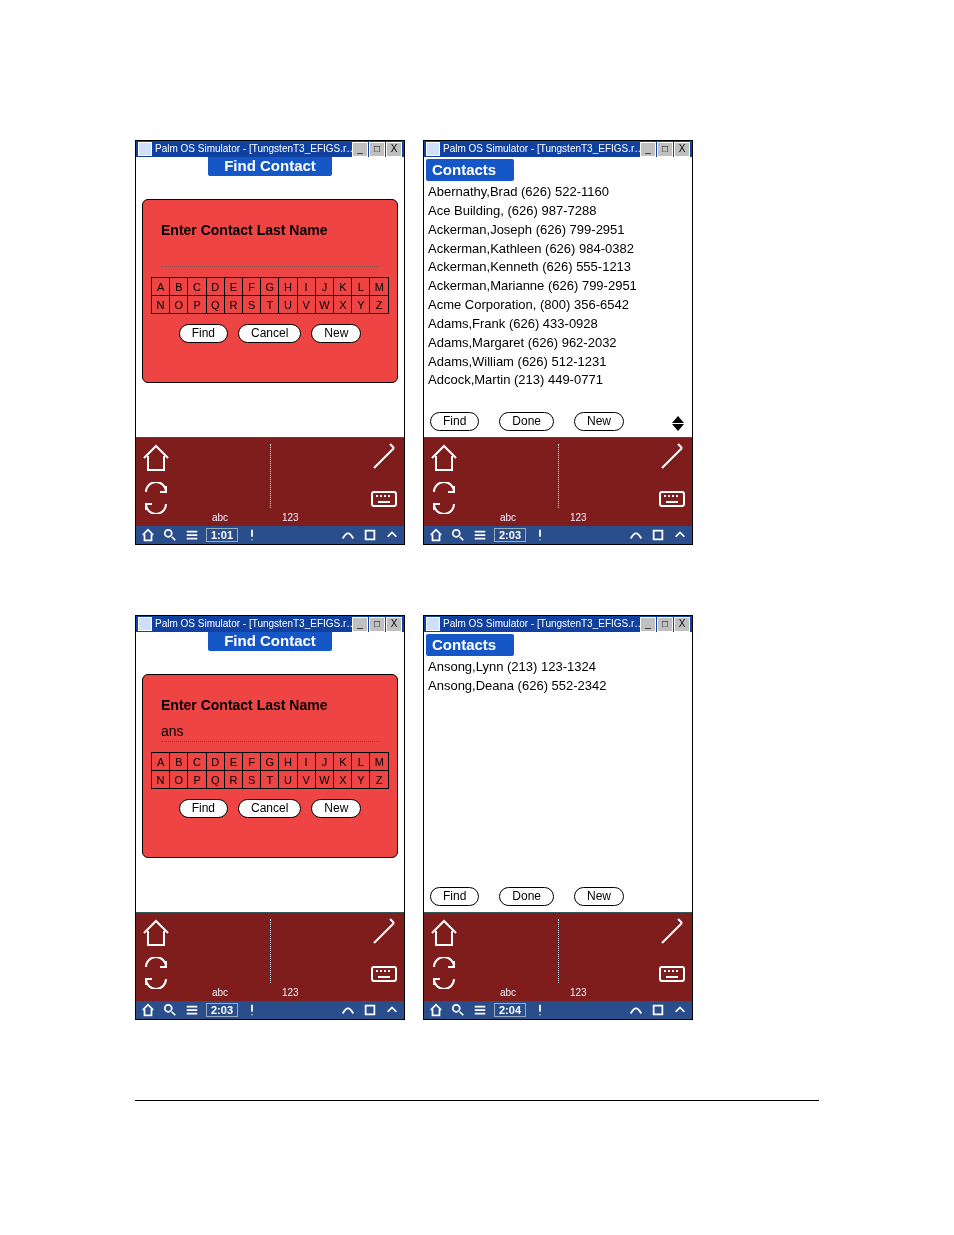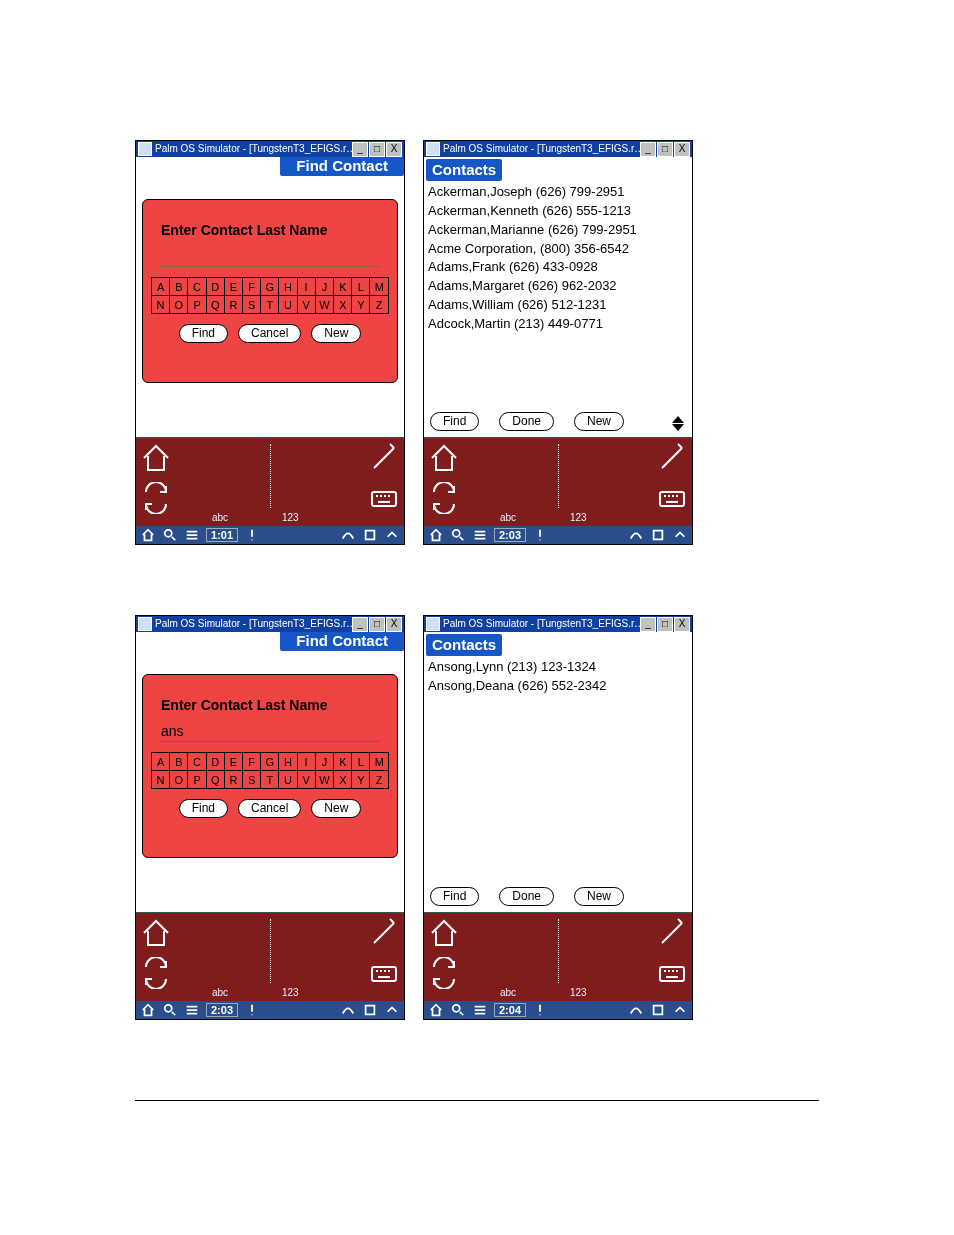--- a/index.html
+++ b/index.html
@@ -6,31 +6,31 @@
   .page{width:954px;margin:0 auto;padding:140px 0 60px 0}
   .row{display:flex;gap:18px;justify-content:flex-start;padding-left:135px;margin-bottom:70px}
   .sim{width:268px;border:1px solid #000;background:#fff;display:flex;flex-direction:column}
   .winbar{height:16px;background:#1040a0;color:#fff;display:flex;align-items:center;font:10px/1 Tahoma,sans-serif;padding:0 2px}
   .winbar .ico{width:12px;height:12px;background:#cfe0ff;border:1px solid #fff;margin-right:3px}
   .winbar .title{flex:1;white-space:nowrap;overflow:hidden}
   .winbar .btns{display:flex;gap:1px}
   .winbar .wbtn{width:14px;height:13px;background:#c0c0c0;border:1px solid #fff;font:10px/11px Tahoma,sans-serif;text-align:center;color:#000;cursor:default}
   .palm-screen{height:280px;background:#fff;position:relative;overflow:hidden}
   
-  .blue-head{background:#1657c8;color:#fff;font:700 15px Verdana,sans-serif;padding:2px 6px 3px 6px;display:inline-block;border-radius:2px}
+  .blue-head{background:#1657c8;color:#fff;font:700 15px Verdana,sans-serif;padding:2px 18px 3px 6px;display:inline-block;border-radius:2px}
   
   .modal{position:absolute;left:6px;right:6px;top:42px;bottom:54px;border:1px solid #000;border-radius:6px;background:#ef4444;padding:14px 8px 8px 8px}
   .modal .prompt{font:700 14px Verdana,sans-serif;text-align:left;margin:8px 0 10px 10px}
   .modal .field{margin:4px 10px 6px 10px;height:18px;border-bottom:1px dotted #555;font:14px Verdana,sans-serif}
   .modal .field.empty{opacity:.6}
   .kbd{margin:10px auto 0 auto;border-collapse:collapse}
   .kbd td{border:1px solid #000;width:17px;height:15px;text-align:center;font:11px Verdana,sans-serif;cursor:pointer}
   .btnrow{display:flex;gap:10px;justify-content:center;margin-top:10px}
   .pbtn{border:1px solid #000;border-radius:10px;padding:1px 12px 2px 12px;font:12px Verdana,sans-serif;background:#fff;cursor:pointer}
-  .mtitle{position:absolute;left:0;right:0;top:0;text-align:right}
+  .mtitle{position:absolute;left:0;right:0;top:0;text-align:center}
   .mtitle span{background:#1657c8;color:#fff;font:700 15px Verdana,sans-serif;padding:2px 16px;border-radius:2px}
   
   .clist{padding:2px 4px 0 4px;font:13px/1.45 Verdana,sans-serif}
   .clist div{white-space:nowrap}
   .cbot{position:absolute;left:6px;bottom:6px;display:flex;gap:20px}
   .nav-arrows{position:absolute;right:8px;bottom:6px;display:flex;flex-direction:column;gap:1px}
   .tri{width:0;height:0;border-left:6px solid transparent;border-right:6px solid transparent}
   .tri.up{border-bottom:7px solid #000}
   .tri.dn{border-top:7px solid #000}
   
@@ -185,21 +185,24 @@
         <span class="title">Palm OS Simulator - [TungstenT3_EFIGS.r…</span>
         <div class="btns">
           <div class="wbtn">_</div>
           <div class="wbtn">□</div>
           <div class="wbtn">X</div>
         </div>
       </div>
       <div class="palm-screen">
         <div class="blue-head" style="margin:2px 0 0 2px">Contacts</div>
         <div class="clist">
+          <div>Abernathy,Brad (626) 522-1160</div>
+          <div>Ace Building,  (626) 987-7288</div>
           <div>Ackerman,Joseph (626) 799-2951</div>
+          <div>Ackerman,Kathleen (626) 984-0382</div>
           <div>Ackerman,Kenneth (626) 555-1213</div>
           <div>Ackerman,Marianne (626) 799-2951</div>
           <div>Acme Corporation, (800) 356-6542</div>
           <div>Adams,Frank (626) 433-0928</div>
           <div>Adams,Margaret (626) 962-2032</div>
           <div>Adams,William (626) 512-1231</div>
           <div>Adcock,Martin (213) 449-0771</div>
         </div>
         <div class="cbot">
           <div class="pbtn">Find</div>

